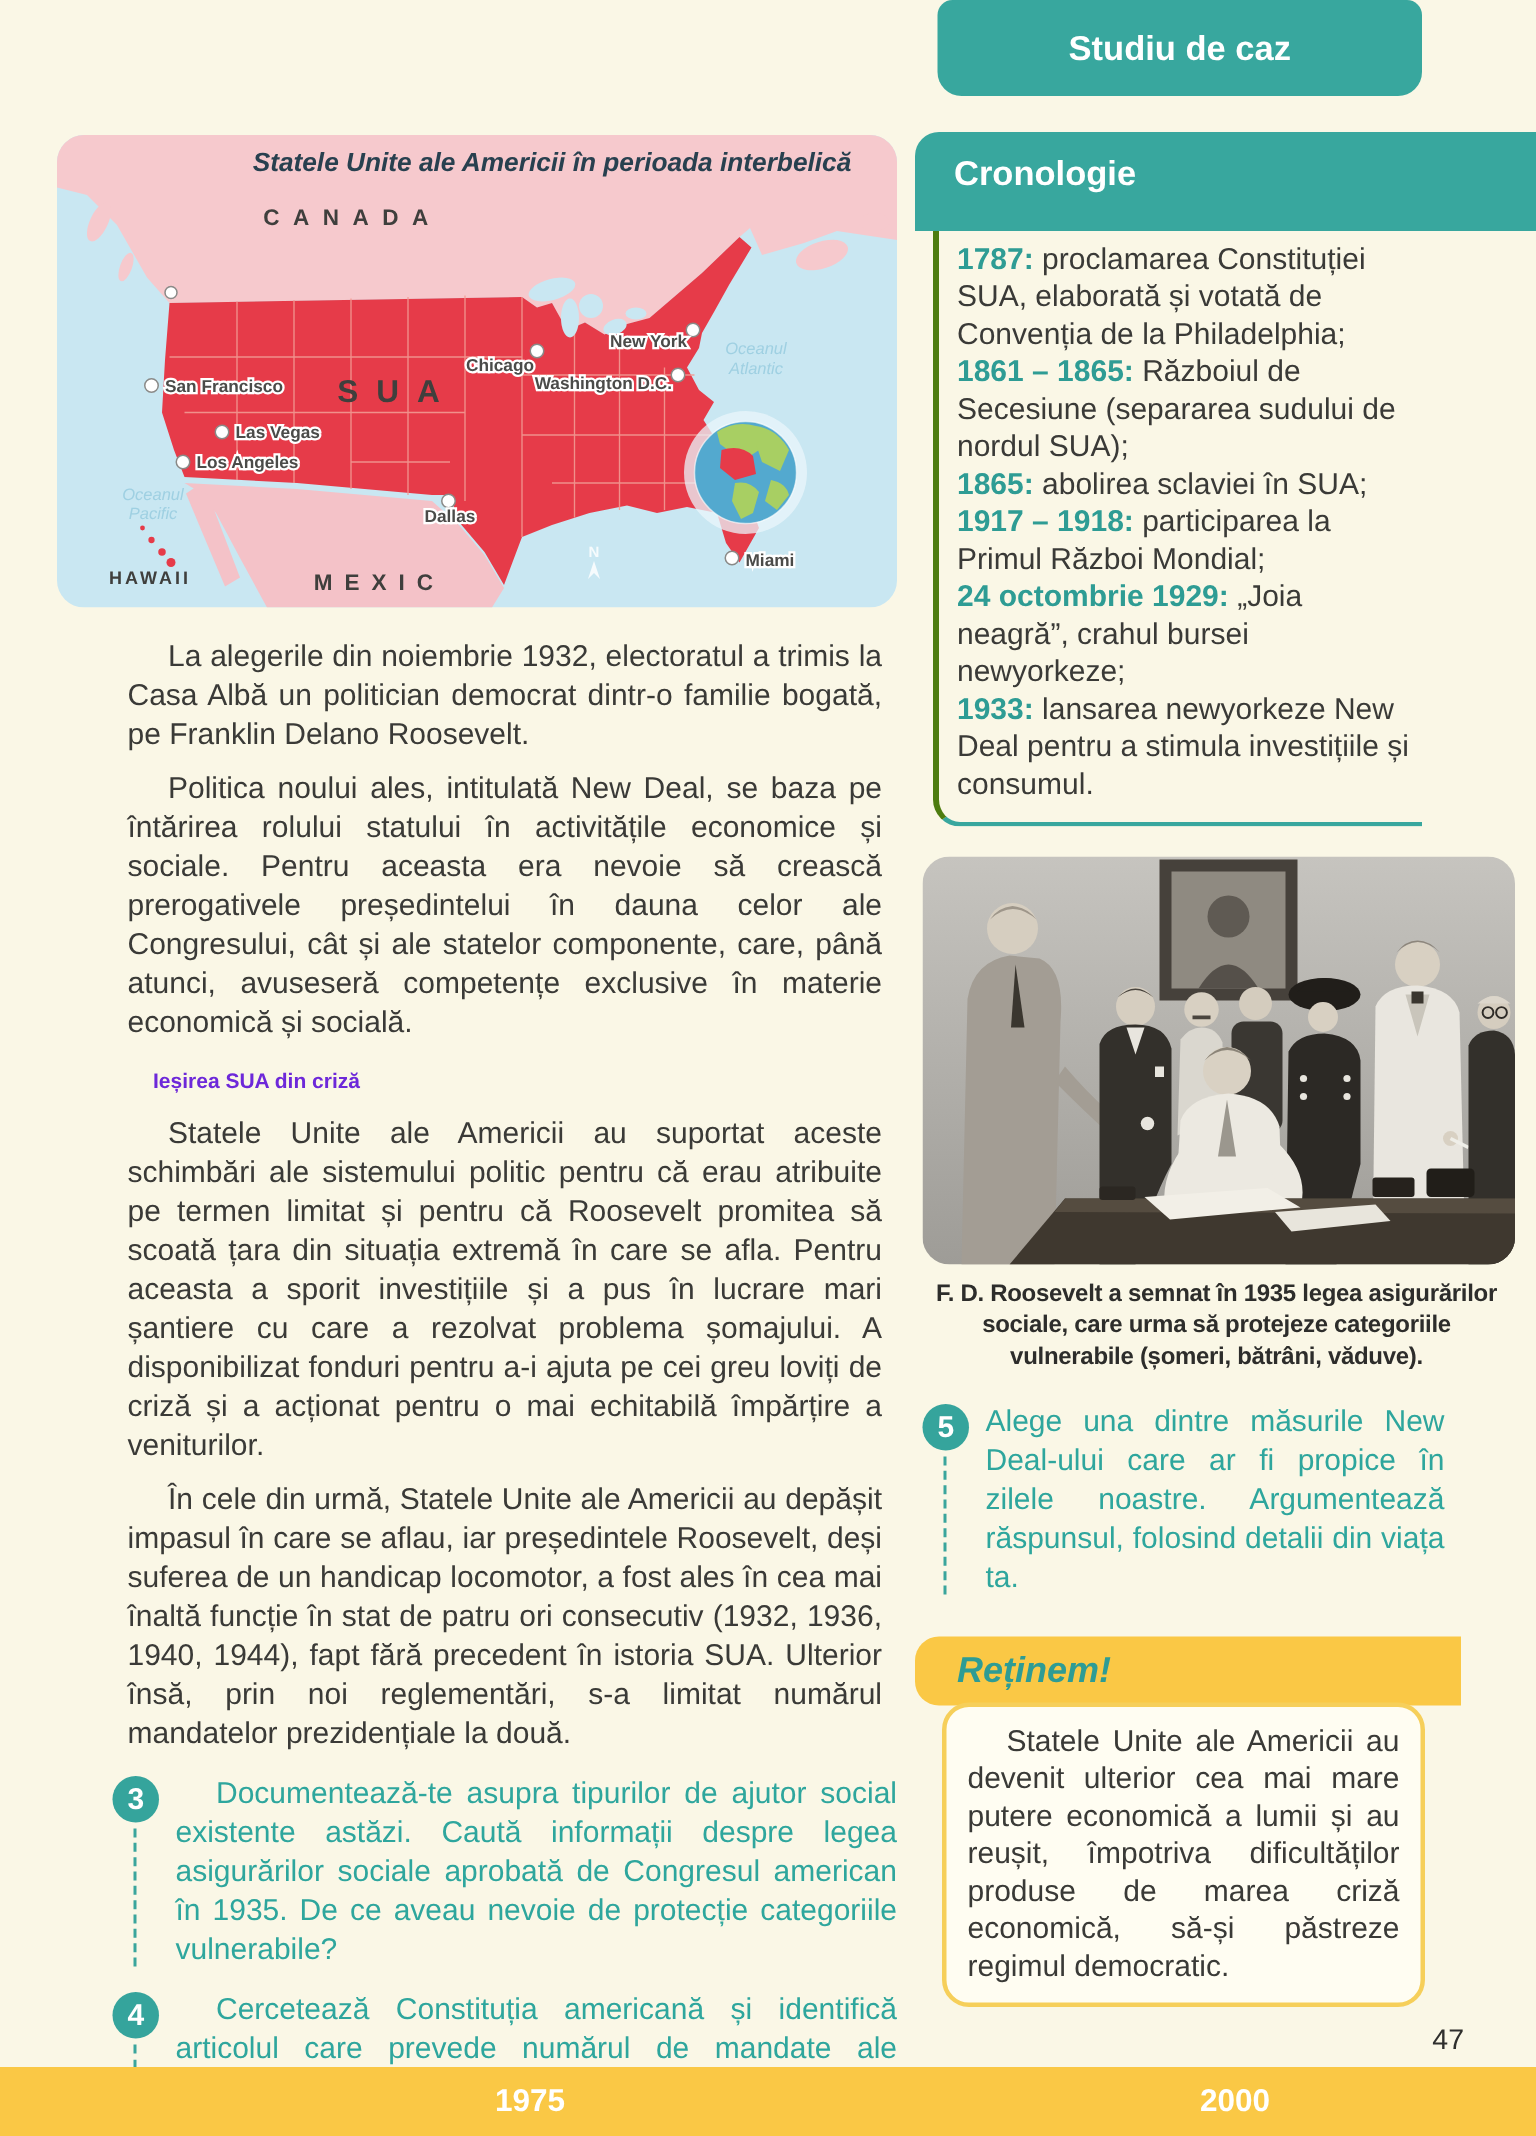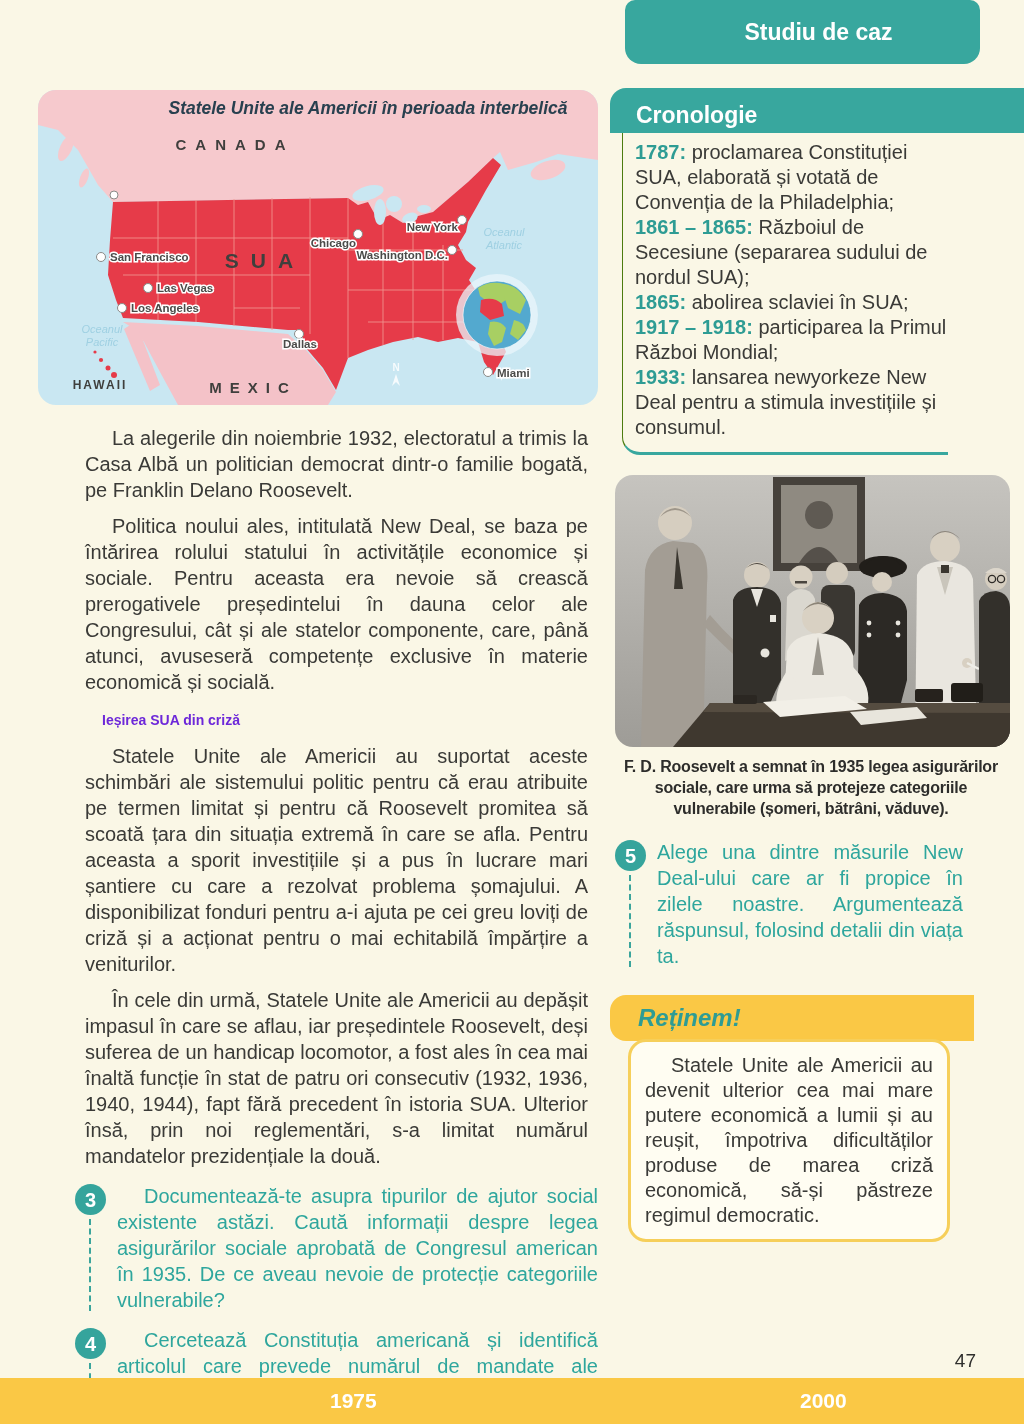--- a/index.html
+++ b/index.html
@@ -7,21 +7,21 @@
     width:1024px;height:1424px;position:relative;overflow:hidden;
     background:#faf7e6;
     font-family:"Liberation Sans","DejaVu Sans",sans-serif;
     color:#3a3a37;
   }
   
   .case-tag{
     position:absolute;left:625px;top:0;width:323px;height:64px;
     background:#38a79e;border-radius:10px 10px 16px 16px;
     display:flex;align-items:center;justify-content:center;
-    color:#fff;font-weight:bold;font-size:23px;padding-left:32px;
+    color:#fff;font-weight:bold;font-size:23px;
   }
   
   .col-left{position:absolute;left:38px;top:90px;width:560px;}
   .map-figure{width:560px;height:315px;border-radius:18px;overflow:hidden;display:block;}
   .map-title-text{font-size:17.5px;font-weight:bold;font-style:italic;fill:#28404f;}
   .region-label{font-weight:bold;fill:#3f3f3d;}
   .city-label{font-size:11.5px;font-weight:bold;fill:#4b4b49;stroke:#ffffff;stroke-width:3px;paint-order:stroke;}
   .ocean-label{font-size:11px;font-style:italic;fill:#9fd0e2;}
   .article{margin:20px 0 0 37px;width:523px;font-size:20px;line-height:26px;text-align:justify;}
   .article p{margin:10px;text-indent:27px;}
@@ -33,27 +33,27 @@
   .activity p + p{margin-top:10px;}
   .act-badge{
     position:absolute;left:0;top:1px;width:31px;height:31px;border-radius:50%;
     background:#35a49c;color:#fff;font-weight:bold;font-size:20px;
     display:flex;align-items:center;justify-content:center;
   }
   .act-dash{position:absolute;left:14px;top:36px;bottom:2px;border-left:2.5px dashed #3aa59c;}
   
   .col-right{position:absolute;left:610px;top:0;width:414px;}
   .chron-header{
-    margin-top:88px;height:45px;background:#38a79e;border-radius:16px 0 0 0;
+    margin-top:88px;height:66px;background:#38a79e;border-radius:16px 0 0 0;
     color:#fff;font-weight:bold;font-size:23px;line-height:54px;padding-left:26px;
     box-sizing:border-box;
   }
   .chron-body{
     margin-left:12px;width:326px;box-sizing:border-box;
-    border-left:1px solid #4d7c0f;border-bottom:3px solid #38a79e;
+    border-left:4px solid #4d7c0f;border-bottom:3px solid #38a79e;
     border-radius:0 0 0 18px;
     padding:7px 0 12px 12px;
     font-size:20px;line-height:25px;color:#3a3a37;
   }
   .chron-entry .yr{color:#2e9c94;font-weight:bold;}
   .photo-wrap{margin:20px 0 0 5px;width:395px;height:272px;border-radius:18px;overflow:hidden;display:block;}
   .photo-caption{
     margin:9px 0 0 5px;width:392px;text-align:center;
     font-size:16px;line-height:21px;font-weight:bold;letter-spacing:-0.2px;color:#2d2d2b;
   }
@@ -209,20 +209,21 @@
 </div>
 
 <div class="col-right">
 
   <div class="chron-header">Cronologie</div>
   <div class="chron-body">
     <div class="chron-entry"><span class="yr">1787:</span><span> proclamarea Constituției SUA, elaborată și votată de Convenția de la Philadelphia;</span></div>
     <div class="chron-entry"><span class="yr">1861 – 1865:</span><span> Războiul de Secesiune (separarea sudului de nordul SUA);</span></div>
     <div class="chron-entry"><span class="yr">1865:</span><span> abolirea sclaviei în SUA;</span></div>
     <div class="chron-entry"><span class="yr">1917 – 1918:</span><span> participarea la Primul Război Mondial;</span></div>
+    <div class="chron-entry"><span class="yr">24 octombrie 1929:</span><span> „Joia neagră”, crahul bursei newyorkeze;</span></div>
     <div class="chron-entry"><span class="yr">1933:</span><span> lansarea newyorkeze New Deal pentru a stimula investițiile și consumul.</span></div>
   </div>
 
   <svg class="photo-wrap" viewBox="0 0 395 272">
     <defs>
       <linearGradient id="wall" x1="0" y1="0" x2="0" y2="1">
         <stop offset="0" stop-color="#c6c4bf"></stop>
           <stop offset="1" stop-color="#9e9c97"></stop>
       </linearGradient>
     </defs>

